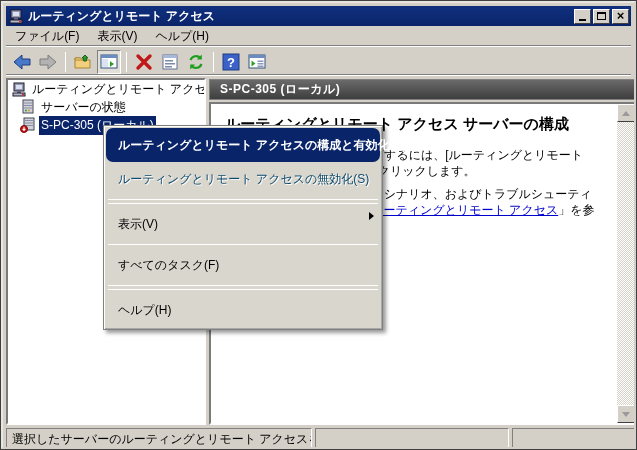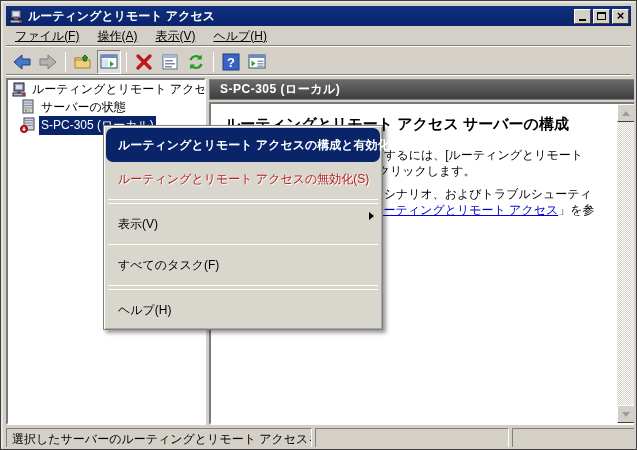--- a/index.html
+++ b/index.html
@@ -15,21 +15,21 @@
   .win-buttons{ display:flex; gap:2px; }
   .winbtn{ width:17px; height:15px; background:#d4d0c8; border:1px solid;
     border-color:#fff #404040 #404040 #fff; display:flex; align-items:center; justify-content:center;
     font-size:11px; font-weight:bold; color:#000; line-height:1; cursor:default;}
   .glyph-min{ display:block; width:7px; height:2px; background:#000; margin-top:8px;}
   .glyph-max{ display:block; width:9px; height:8px; border:1px solid #000; border-top-width:2px;}
   .glyph-close{ font-size:13px; font-weight:bold; margin-top:-1px;}
   
   .menubar{ position:absolute; left:3px; top:23px; right:3px; height:21px; display:flex; align-items:center;
     border-bottom:1px solid #fff; box-shadow:0 -1px 0 #808080 inset;}
-  .menu-title{ padding:2px 9px; cursor:default;text-decoration:underline;}
+  .menu-title{ padding:2px 9px; cursor:default;}
   
   .toolbar{ position:absolute; left:3px; top:45px; right:3px; height:28px; display:flex; align-items:center;
     padding-left:3px; border-bottom:1px solid #fff; box-shadow:0 -1px 0 #808080 inset;}
   .tbtn{ width:24px; height:24px; display:flex; align-items:center; justify-content:center; margin:0 1px;
     border:1px solid transparent;}
   .tbtn.pressed{ background:#e2dfd8; border-color:#808080 #fff #fff #808080;}
   .tsep{ width:1px; height:20px; background:#808080; border-right:1px solid #fff; margin:0 4px;}
   
   .tree-panel{ position:absolute; left:3px; top:75px; width:200px; height:347px; background:#fff;
     border:2px solid; border-color:#7a7a7a #fff #fff #7a7a7a; overflow:hidden;}
@@ -65,21 +65,21 @@
   .status-pane.p1{ left:0; width:306px;}
   .status-pane.p2{ left:309px; width:194px;}
   .status-pane.p3{ left:506px; width:125px;}
   
   .context-menu{ position:absolute; left:100px; top:122px; width:280px; background:#d9d6ce;
     border:1px solid #808080; box-shadow:inset 1px 1px 0 #fff, inset -1px -1px 0 #a8a8a8, 3px 3px 4px rgba(0,0,0,.4);
     padding:2px 2px; z-index:50;}
   .menu-item{ position:relative; height:34px; display:flex; align-items:center; padding-left:12px; padding-right:16px;
     white-space:nowrap; cursor:default;border-radius:7px;}
   .menu-item.highlighted{ background:#0a246a; color:#fff; font-weight:bold;}
-  .menu-item.disabled{ color:#b91c1c; text-shadow:1px 1px 0 #fff;}
+  .menu-item.disabled{ color:#0c4a6e; text-shadow:1px 1px 0 #fff;}
   .menu-sep{ height:1px; background:#9a9a9a; border-bottom:1px solid #fff; margin:3px 2px;}
   .sub-arrow{ position:absolute; right:6px; top:5px; width:0; height:0;
     border-top:4px solid transparent; border-bottom:4px solid transparent; border-left:5px solid #000;}
   svg{ display:block;}
 </style>
 </head>
 <body>
 
 <div class="window">
 
@@ -102,21 +102,20 @@
           <span class="glyph-max"></span>
         </span>
       <span class="winbtn">
           <span class="glyph-close">×</span>
         </span>
     </span>
   </div>
 
   <div class="menubar">
     <span class="menu-title">ファイル(F)</span>
-    <span class="menu-title">操作(A)</span>
     <span class="menu-title">表示(V)</span>
     <span class="menu-title">ヘルプ(H)</span>
   </div>
 
   <div class="toolbar">
     <span class="tbtn">
       <svg width="20" height="20" viewBox="0 0 20 20">
         <path d="M2 10 L10 3 L10 7 L18 7 L18 13 L10 13 L10 17 Z" fill="#4878c8" stroke="#1c3f7f"></path>
       </svg>
     </span>

